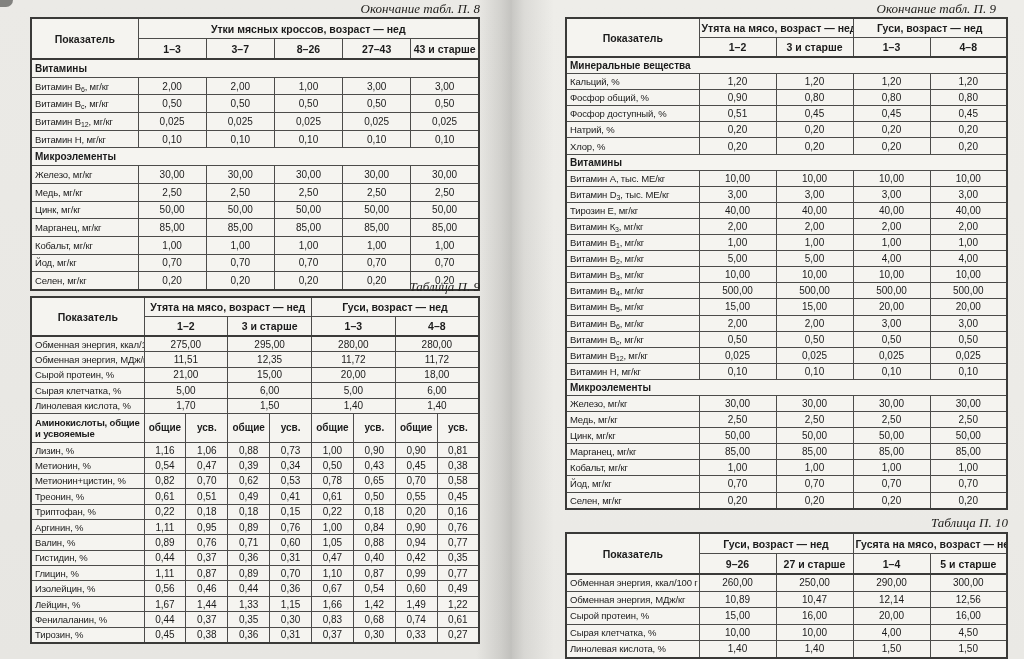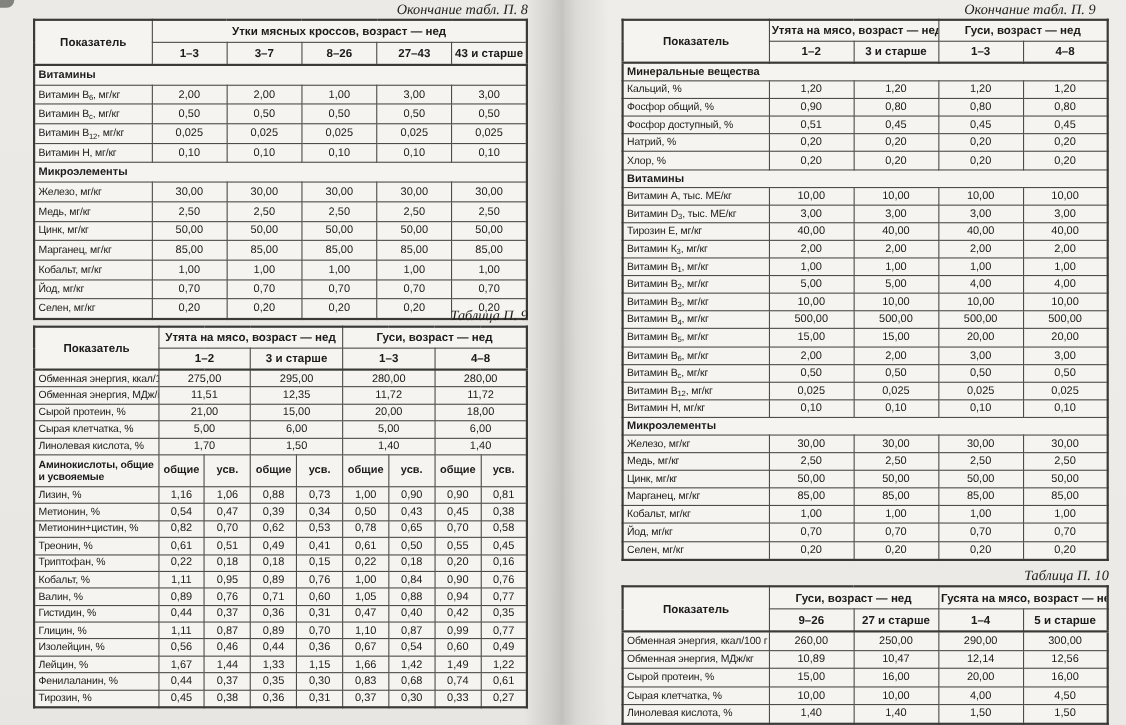--- a/index.html
+++ b/index.html
@@ -306,21 +306,21 @@
             <td class="val" colspan="1">0,22</td>
             <td class="val" colspan="1">0,18</td>
             <td class="val" colspan="1">0,18</td>
             <td class="val" colspan="1">0,15</td>
             <td class="val" colspan="1">0,22</td>
             <td class="val" colspan="1">0,18</td>
             <td class="val" colspan="1">0,20</td>
             <td class="val" colspan="1">0,16</td>
           </tr>
           <tr class="">
-            <td class="lab">Кобальт, %</td>
+            <td class="lab">Аргинин, %</td>
             <td class="val" colspan="1">1,11</td>
             <td class="val" colspan="1">0,95</td>
             <td class="val" colspan="1">0,89</td>
             <td class="val" colspan="1">0,76</td>
             <td class="val" colspan="1">1,00</td>
             <td class="val" colspan="1">0,84</td>
             <td class="val" colspan="1">0,90</td>
             <td class="val" colspan="1">0,76</td>
           </tr>
           <tr class="">

